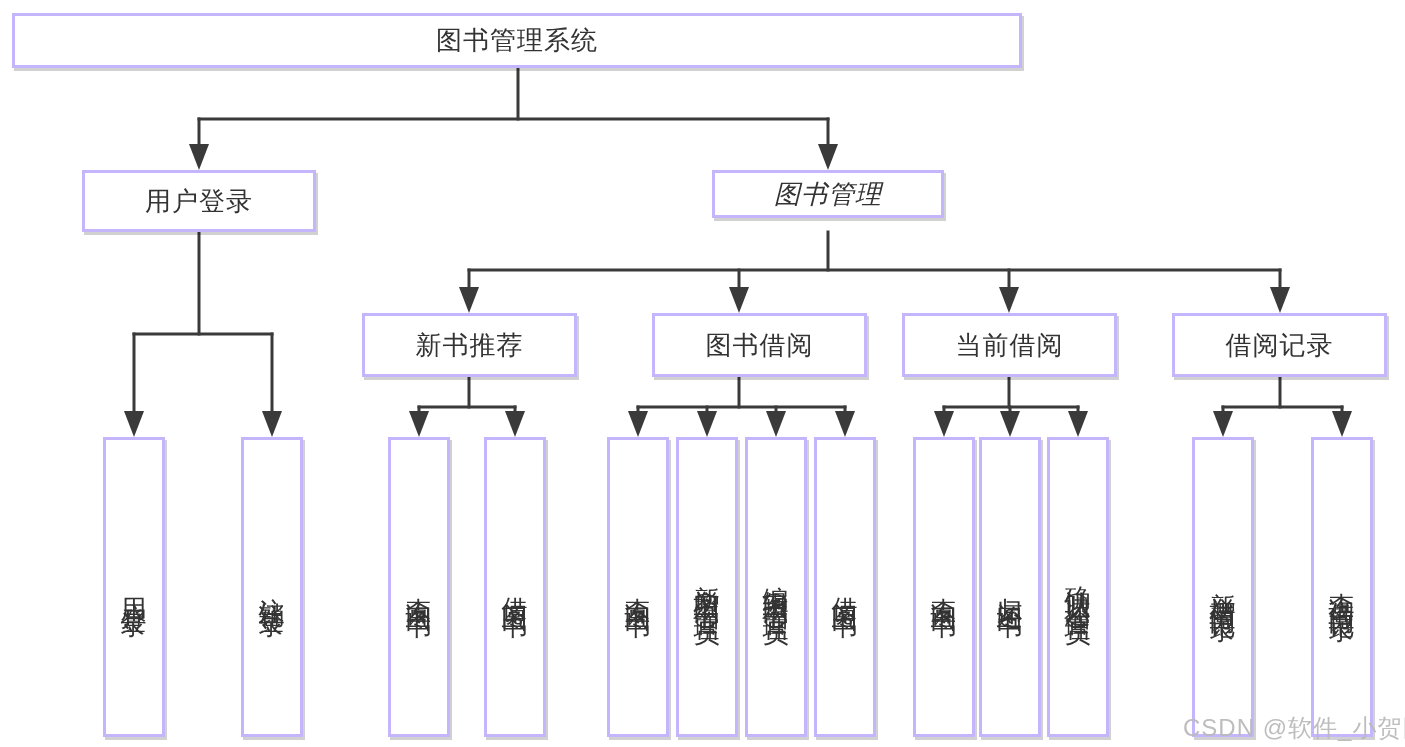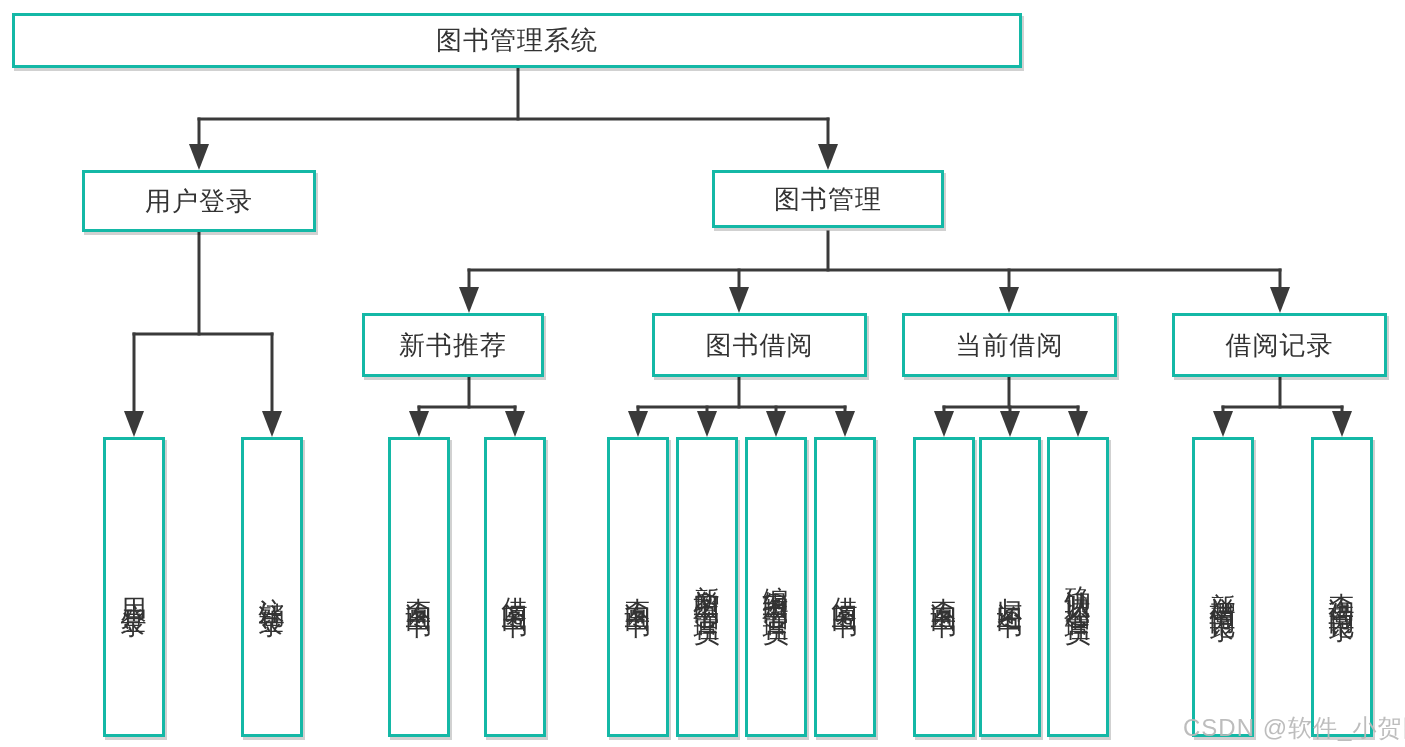--- a/index.html
+++ b/index.html
@@ -16,21 +16,21 @@
     position: absolute;
     left: 0; top: 0;
     width: 1405px; height: 747px;
   }
   .conn line { stroke: #3a3a3a; stroke-width: 3; stroke-linecap: square; }
   .conn polygon { fill: #3a3a3a; }
   .box {
     position: absolute;
     box-sizing: border-box;
     background: #ffffff;
-    border: 3px solid #14b8a6;
+    border: 3px solid #c4b5fd;
     box-shadow: 2px 3px 0 rgba(0,0,0,0.18);
     display: flex;
     align-items: center;
     justify-content: center;
   }
   .hlabel {
     font-size: 26px;
     letter-spacing: 1px;
     color: #333333;
     white-space: nowrap;
@@ -135,25 +135,25 @@
     </g>
   </svg>
 
   <div class="box" style="left:12px; top:13px; width:1010px; height:55px;">
     <span class="hlabel">图书管理系统</span>
   </div>
 
   <div class="box" style="left:82px; top:170px; width:234px; height:62px;">
     <span class="hlabel">用户登录</span>
   </div>
-  <div class="box" style="left:712px; top:170px; width:232px; height:58px;">
+  <div class="box" style="left:712px; top:170px; width:232px; height:48px;font-style:italic;">
     <span class="hlabel">图书管理</span>
   </div>
 
-  <div class="box" style="left:362px; top:313px; width:182px; height:64px;">
+  <div class="box" style="left:362px; top:313px; width:215px; height:64px;">
     <span class="hlabel">新书推荐</span>
   </div>
   <div class="box" style="left:652px; top:313px; width:215px; height:64px;">
     <span class="hlabel">图书借阅</span>
   </div>
   <div class="box" style="left:1172px; top:313px; width:215px; height:64px;">
     <span class="hlabel">借阅记录</span>
   </div>
   <div class="box" style="left:902px; top:313px; width:215px; height:64px;">
     <span class="hlabel">当前借阅</span>

